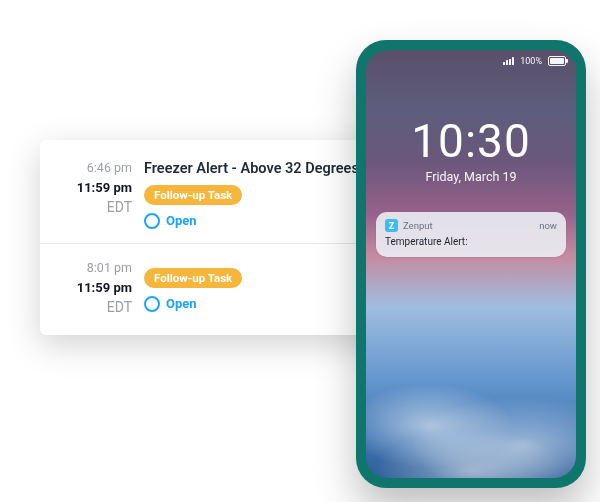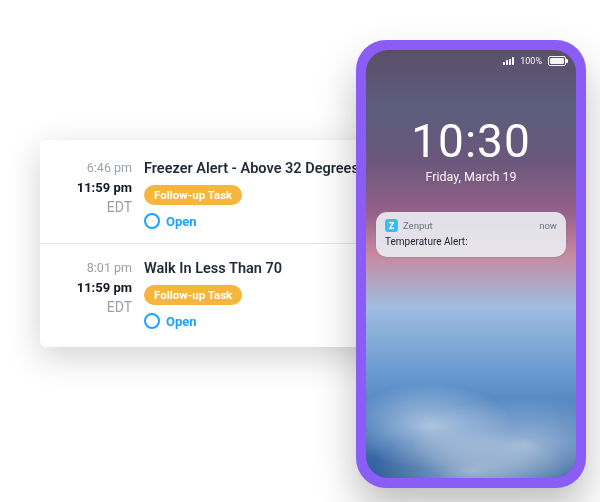--- a/index.html
+++ b/index.html
@@ -9,25 +9,25 @@
   .card{position:absolute;left:40px;top:140px;width:380px;background:#fff;border-radius:6px;box-shadow:0 10px 34px rgba(0,0,0,.18);padding:4px 0 4px 0}
   .row{display:flex;align-items:flex-start;padding:16px 18px 14px 14px}
   .divider{height:1px;background:#e5e7eb;margin:0}
   .times{width:78px;flex:none;text-align:right;padding-right:12px;line-height:1.35}
   .t-top{color:#9aa0a6;font-size:12.5px}
   .t-mid{color:#111827;font-size:13px;font-weight:700;margin-top:2px}
   .t-tz{color:#9aa0a6;font-size:14px;margin-top:2px}
   .body{flex:1;min-width:0}
   .title{color:#1f2937;font-size:14.5px;font-weight:600;white-space:nowrap;overflow:hidden;text-overflow:ellipsis}
   .badge{display:inline-block;margin-top:8px;background:#f5b63b;color:#fff;font-size:11.5px;font-weight:700;padding:3px 10px;border-radius:10px}
-  .status{margin-top:8px;display:flex;align-items:center;gap:6px;color:#1aa3ff;font-weight:700;font-size:13px}
+  .status{margin-top:8px;display:flex;align-items:flex-start;gap:6px;color:#1aa3ff;font-weight:700;font-size:13px}
   .status-icon{width:12px;height:12px;border:2px solid #1aa3ff;border-radius:50%;display:inline-block}
 
   
-  .phone{position:absolute;left:356px;top:40px;width:210px;height:428px;background:#8b5cf6;border-radius:30px;box-shadow:0 22px 40px rgba(0,0,0,.25);padding:10px}
+  .phone{position:absolute;left:356px;top:40px;width:210px;height:428px;background:#0f766e;border-radius:30px;box-shadow:0 22px 40px rgba(0,0,0,.25);padding:10px}
   .phone-inner{position:relative;width:100%;height:100%;border-radius:22px;overflow:hidden;background:linear-gradient(180deg,#5a4f6a 0%,#5c5d7c 14%,#6b577b 26%,#96618b 38%,#c68aa0 48%,#9fbde0 60%,#6b9bd1 75%,#3f74b3 90%,#305e99 100%)}
   .statusbar{position:absolute;top:6px;left:0;right:0;display:flex;justify-content:flex-end;align-items:center;gap:6px;padding:0 10px;color:#fff;font-size:9px;opacity:.95}
   .sig{display:inline-flex;align-items:flex-end;gap:1px}
   .sig i{width:2px;background:#fff;display:inline-block;border-radius:.5px}
   .sig i:nth-child(1){height:3px}.sig i:nth-child(2){height:4.5px}.sig i:nth-child(3){height:6px}.sig i:nth-child(4){height:7.5px}
   .batt{position:relative;width:16px;height:8px;border:1px solid #fff;border-radius:2px}
   .batt::after{content:"";position:absolute;right:-3px;top:2px;width:2px;height:4px;background:#fff;border-radius:0 1px 1px 0}
   .batt i{position:absolute;inset:1px;background:#fff;border-radius:1px}
   .clock{position:absolute;top:68px;left:0;right:0;text-align:center;color:#fff}
   .clock-time{font-size:46px;font-weight:400;letter-spacing:1px;line-height:1}
@@ -66,21 +66,20 @@
 
     <div class="divider"></div>
 
     <div class="row">
       <div class="times">
         <div class="t-top">8:01 pm</div>
         <div class="t-mid">11:59 pm</div>
         <div class="t-tz">EDT</div>
       </div>
       <div class="body">
-        <div class="title">Walk In Less Than 70</div>
         <span class="badge">Follow-up Task</span>
         <div class="status">
           <span class="status-icon"></span>
           <span>Open</span>
         </div>
       </div>
     </div>
 
   </div>
 

